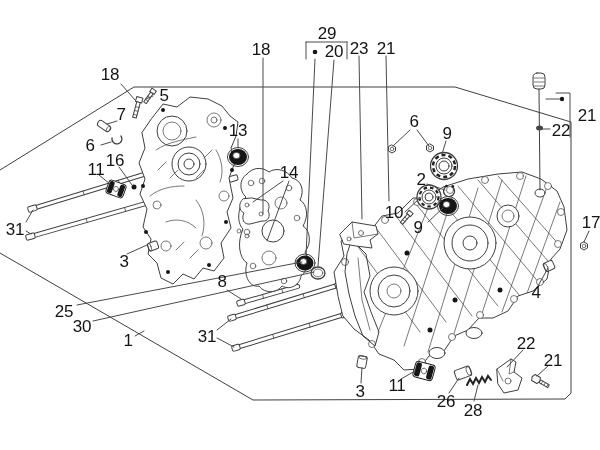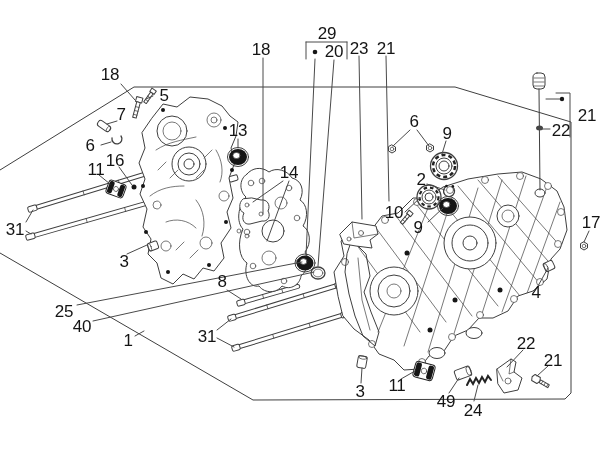--- a/index.html
+++ b/index.html
@@ -377,21 +377,21 @@
 
   <div class="callout" style="left:110px;top:74px">18</div>
   <div class="callout" style="left:164px;top:95px">5</div>
   <div class="callout" style="left:121px;top:114px">7</div>
   <div class="callout" style="left:90px;top:145px">6</div>
   <div class="callout" style="left:96px;top:169px">11</div>
   <div class="callout" style="left:115px;top:160px">16</div>
   <div class="callout" style="left:15px;top:229px">31</div>
   <div class="callout" style="left:124px;top:261px">3</div>
   <div class="callout" style="left:64px;top:311px">25</div>
-  <div class="callout" style="left:82px;top:326px">40</div>
+  <div class="callout" style="left:82px;top:326px">30</div>
   <div class="callout" style="left:128px;top:340px">1</div>
   <div class="callout" style="left:238px;top:130px">13</div>
   <div class="callout" style="left:261px;top:49px">18</div>
   <div class="callout" style="left:289px;top:172px">14</div>
   <div class="callout" style="left:222px;top:281px">8</div>
   <div class="callout" style="left:207px;top:336px">31</div>
   <div class="callout" style="left:327px;top:33px">29</div>
   <div class="callout" style="left:334px;top:51px">20</div>
   <div class="callout" style="left:359px;top:48px">23</div>
   <div class="callout" style="left:386px;top:48px">21</div>
@@ -401,15 +401,15 @@
   <div class="callout" style="left:394px;top:212px">10</div>
   <div class="callout" style="left:418px;top:227px">9</div>
   <div class="callout" style="left:587px;top:115px">21</div>
   <div class="callout" style="left:561px;top:130px">22</div>
   <div class="callout" style="left:591px;top:222px">17</div>
   <div class="callout" style="left:536px;top:292px">4</div>
   <div class="callout" style="left:526px;top:343px">22</div>
   <div class="callout" style="left:553px;top:360px">21</div>
   <div class="callout" style="left:360px;top:391px">3</div>
   <div class="callout" style="left:397px;top:385px">11</div>
-  <div class="callout" style="left:446px;top:401px">49</div>
-  <div class="callout" style="left:473px;top:410px">24</div>
+  <div class="callout" style="left:446px;top:401px">26</div>
+  <div class="callout" style="left:473px;top:410px">28</div>
 </div>
 
 </body></html>

